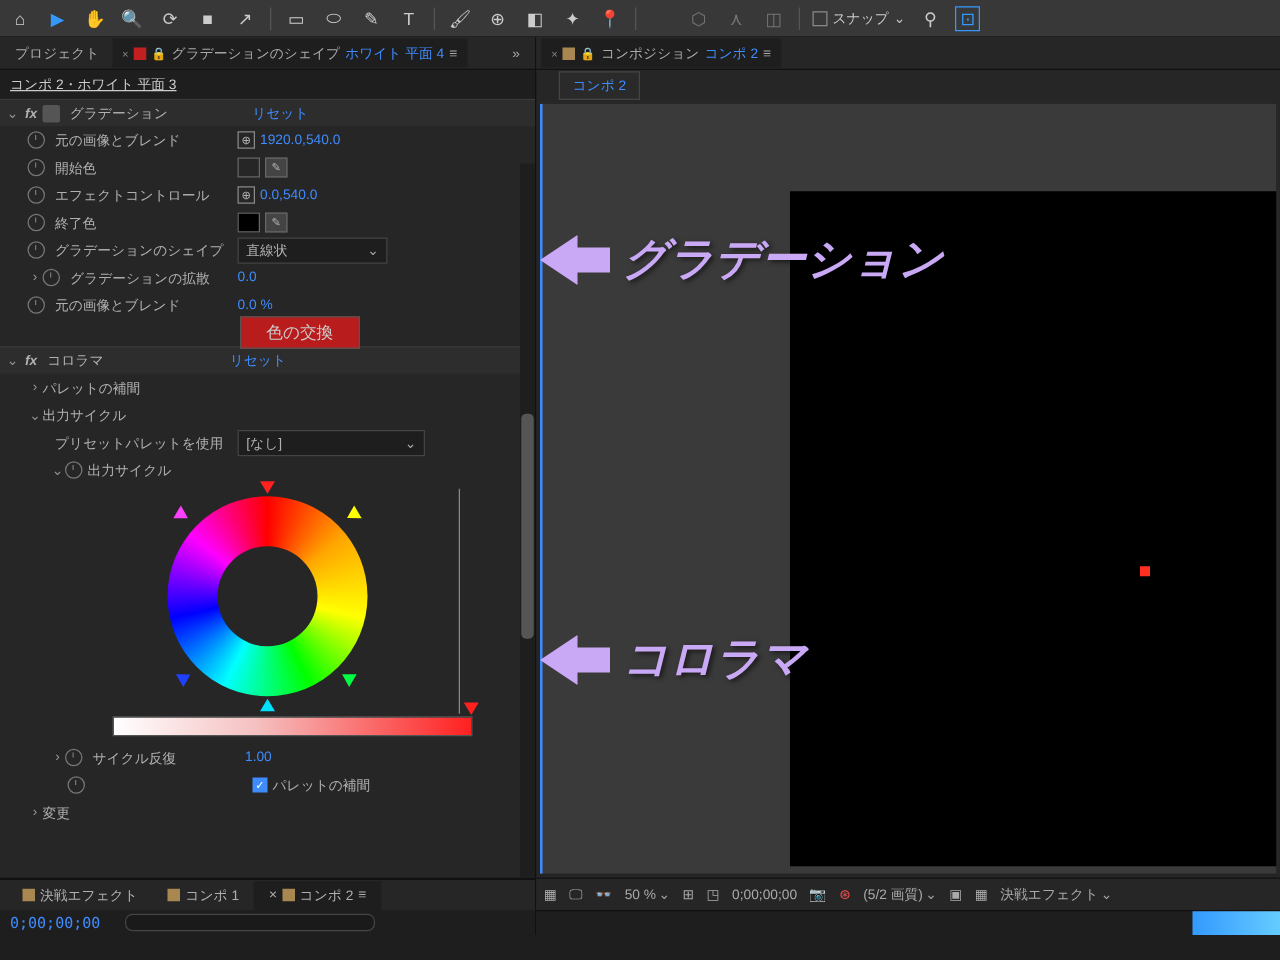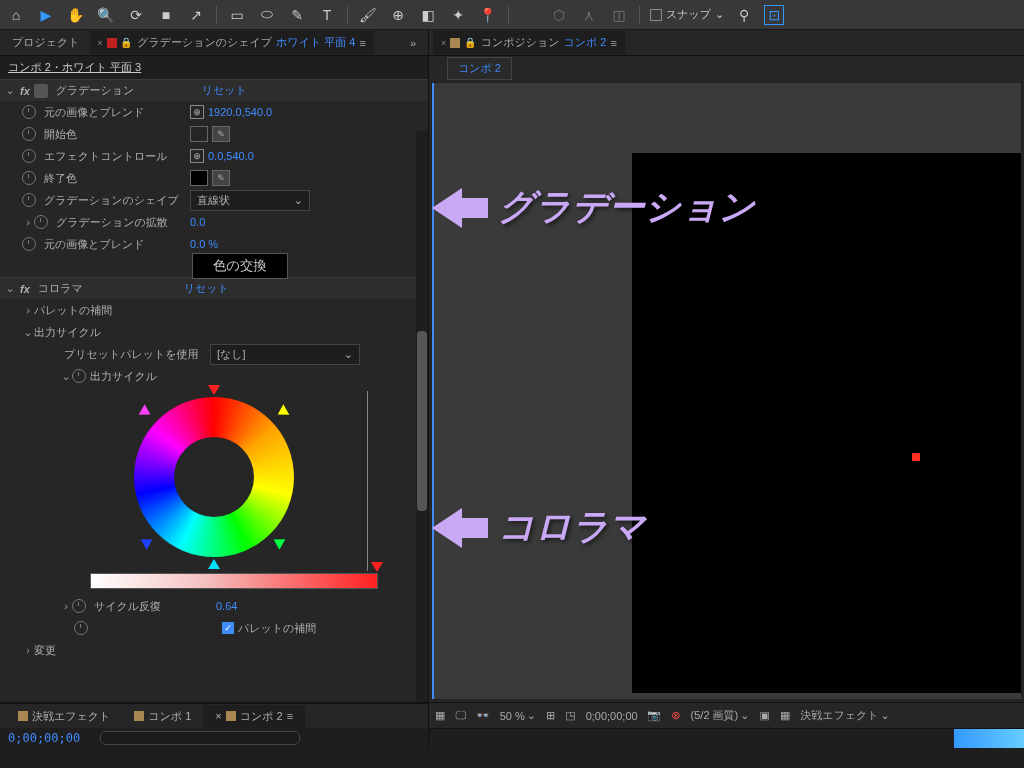--- a/index.html
+++ b/index.html
@@ -25,23 +25,23 @@
 .fx-badge { font-style:italic; font-weight:bold; margin:0 4px;}
 .fx-icon { width:14px; height:14px; background:#555; margin-right:4px; border-radius:2px;}
 .stopwatch { width:14px; height:14px; border:1px solid #777; border-radius:50%; margin-right:4px; position:relative; cursor:pointer;}
 .stopwatch::after{content:"";position:absolute;top:2px;left:5px;width:1px;height:4px;background:#777;}
 .prop-label { flex:0 0 150px; padding-left:4px;}
 .prop-val { flex:1; display:flex; align-items:center; gap:4px;}
 .val-link { color:#3f8cff; cursor:pointer;}
 .swatch { width:18px; height:16px; border:1px solid #666; cursor:pointer;}
 .eyedrop { width:18px; height:16px; background:#444; border:1px solid #666; display:flex; align-items:center; justify-content:center; font-size:9px; cursor:pointer;}
 .dropdown { background:#1e1e1e; border:1px solid #444; padding:2px 6px; min-width:120px; display:flex; justify-content:space-between; align-items:center; cursor:pointer;}
-.btn { background:#000000; border:1px solid #555; padding:3px 20px; cursor:pointer; color:#ccc;}
+.btn { background:#b91c1c; border:1px solid #555; padding:3px 20px; cursor:pointer; color:#ccc;}
 .indent1 { padding-left:22px;}
-.indent2 { padding-left:60px;}
+.indent2 { padding-left:40px;}
 .colorwheel-wrap { display:flex; justify-content:center; padding:10px 0; position:relative;}
 .colorwheel { width:160px; height:160px; border-radius:50%; background:conic-gradient(red,orange,yellow,lime,cyan,blue,magenta,red); position:relative;}
 .colorwheel::after{content:"";position:absolute;top:40px;left:40px;width:80px;height:80px;border-radius:50%;background:#262626;}
 .tri { width:0; height:0; position:absolute;}
 .tri.t{ border-left:6px solid transparent; border-right:6px solid transparent; border-top:10px solid;}
 .tri.b{ border-left:6px solid transparent; border-right:6px solid transparent; border-bottom:10px solid;}
 .gradbar { height:16px; margin:6px 50px 6px 90px; background:linear-gradient(to right,#fff,#f5c0c0 40%,#ff2020); position:relative; border:1px solid #555;}
 .checkbox { width:12px; height:12px; background:#3f8cff; display:inline-flex; align-items:center; justify-content:center; color:#fff; font-size:9px; margin-right:4px;}
 .comp-tabs { height:24px; display:flex; align-items:center; padding-left:18px;}
 .comp-tab { padding:3px 10px; color:#3f8cff; border:1px solid #444; background:#2a2a2a; cursor:pointer; font-size:11px;}
@@ -226,21 +226,21 @@
         </div>
         <div style="position:absolute;top:4px;right:60px;width:1px;height:180px;border-right:1px solid #888"></div>
       </div>
       <div class="gradbar">
         <div class="tri t" style="right:-6px;top:-12px;border-top-color:#ff2020"></div>
       </div>
       <div class="row indent2">
         <span class="twirl">›</span>
         <span class="stopwatch"></span>
         <span class="prop-label" style="flex-basis:126px">サイクル反復</span>
-        <span class="val-link">0.64</span>
+        <span class="val-link">1.00</span>
       </div>
       <div class="row indent2">
         <span style="width:14px"></span>
         <span class="stopwatch"></span>
         <span style="width:130px"></span>
         <span class="checkbox">✓</span>
         <span>パレットの補間</span>
       </div>
       <div class="row indent1">
         <span class="twirl">›</span>

